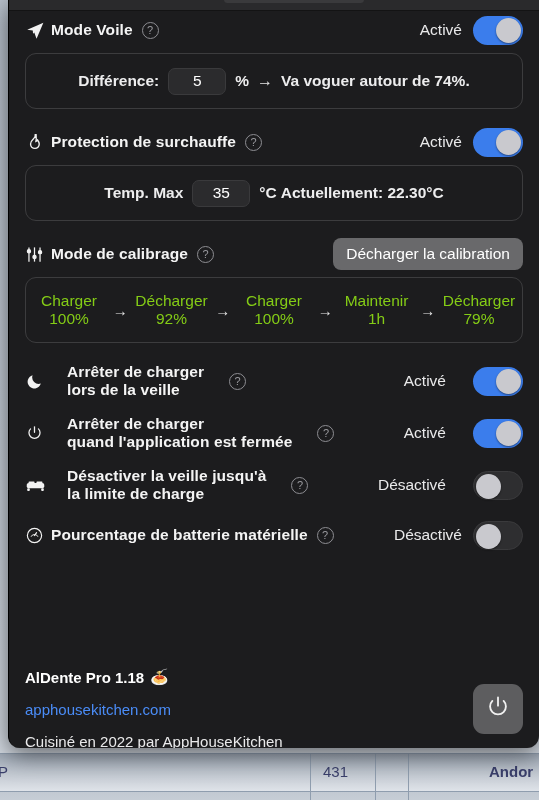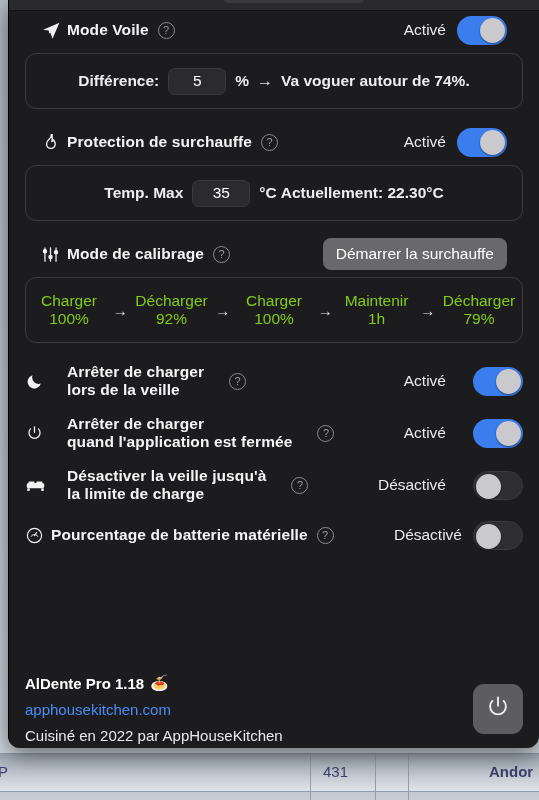--- a/index.html
+++ b/index.html
@@ -49,21 +49,21 @@
   }
   .panel-notch {
     position: absolute; left: 215px; top: -4px; width: 140px; height: 7px;
     background: #3a3a3c; border-radius: 4px;
   }
   .panel-body { position: absolute; left: 0; right: 0; top: 11px; bottom: 0; }
 
   
   .sec-head {
     display: flex; align-items: center;
-    padding: 0 32px;
+    padding: 0 16px;
     height: 38px;
   }
   .sec-icon {
     width: 26px; min-width: 26px; display: flex;
     align-items: center; justify-content: flex-start;
     color: #f2f2f2;
   }
   .sec-title {
     font-size: 15.5px; font-weight: bold; color: #f4f4f4;
     letter-spacing: .1px; white-space: pre-line; line-height: 1.18;
@@ -146,21 +146,21 @@
   .srow .sec-title { font-size: 15.5px; }
   .srow.two-line { min-height: 52px; gap: 16px; }
 
   
   .footer {
     position: absolute; left: 0; right: 0; bottom: 0;
     height: 78px;
     display: flex; align-items: center;
     padding: 0 16px;
   }
-  .footer-texts { display: flex; flex-direction: column; gap: 9px; }
+  .footer-texts { display: flex; flex-direction: column; gap: 15px; }
   .f-title { font-size: 15px; font-weight: bold; color: #fff; display: flex; align-items: center; gap: 6px;}
   .f-link { font-size: 15px; color: #4a8cf7; }
   .f-sub { font-size: 15px; color: #eaeaeb; }
   .power-btn {
     margin-left: auto;
     width: 50px; height: 50px; border-radius: 11px;
     background: #5d5d5f;
     display: flex; align-items: center; justify-content: center;
   }
   .emoji { font-size: 15px; }
@@ -238,21 +238,21 @@
             <line x1="12" y1="3" x2="12" y2="21"></line>
             <line x1="19" y1="3" x2="19" y2="21"></line>
           <circle cx="5" cy="8" r="2" fill="#f2f2f2"></circle>
             <circle cx="12" cy="15" r="2" fill="#f2f2f2"></circle>
             <circle cx="19" cy="9" r="2" fill="#f2f2f2"></circle>
         </svg>
       </span>
       <span class="sec-title">Mode de calibrage</span>
       <span class="help">?</span>
       <span class="spacer"></span>
-      <button class="btn-primary">Démarrer la surchauffe</button>
+      <button class="btn-primary">Décharger la calibration</button>
     </div>
 
     <div class="calib-box">
       <span class="calib-step">Charger 100%</span>
       <span class="calib-arrow">→</span>
       <span class="calib-step">Décharger 92%</span>
       <span class="calib-arrow">→</span>
       <span class="calib-step">Charger 100%</span>
       <span class="calib-arrow">→</span>
       <span class="calib-step">Maintenir 1h</span>

